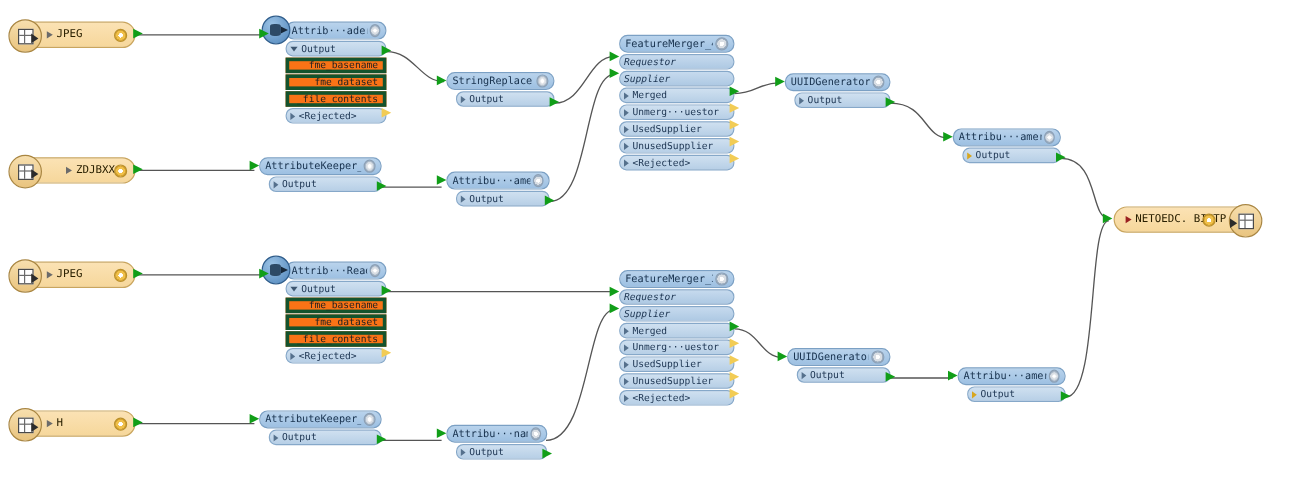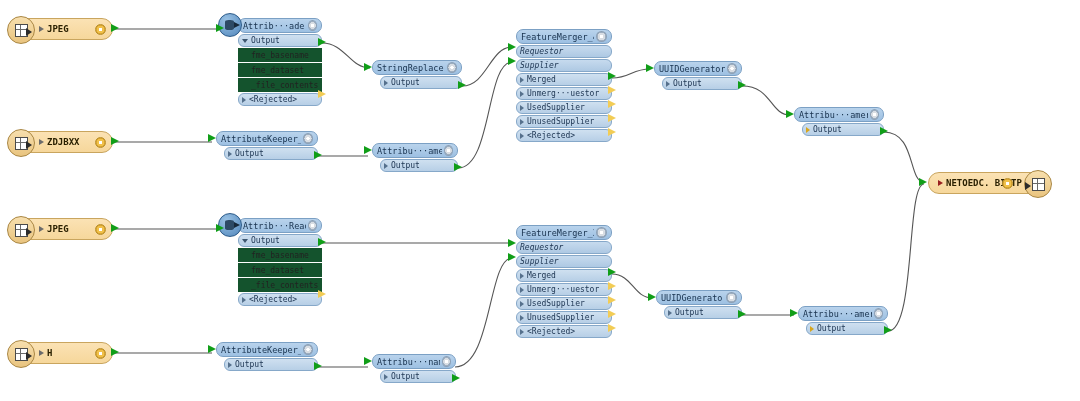--- a/index.html
+++ b/index.html
@@ -81,21 +81,20 @@
     border-top: 4px solid transparent;
     border-bottom: 4px solid transparent;
   }
   .rw .rwlabel {
     margin-left: 28px;
     display: flex;
     align-items: center;
     gap: 3px;
     font-size: 9px;
     letter-spacing: 0px;
-    font-weight: bold;
   }
   .rw.writer .rwlabel { margin-left: 9px; }
   .tri-dark {
     width: 0; height: 0;
     border-left: 5px solid #6b6b6b;
     border-top: 3.5px solid transparent;
     border-bottom: 3.5px solid transparent;
     flex: 0 0 auto;
   }
   .tri-red {
@@ -153,28 +152,29 @@
     position: relative;
   }
   .tf-port.in {
     background: linear-gradient(#c6daee, #aec9e3);
     font-style: italic;
   }
   .tf-attr {
     height: 13px;
     margin-top: 1px;
     background: #f97316;
-    border: 7px solid #14532d;
+    border: 3px solid #14532d;
     box-sizing: border-box;
     display: flex;
     align-items: center;
     padding: 0 4px 0 6px;
     font-size: 8px;
     color: #222;
     white-space: nowrap;
+    justify-content: flex-end;
   }
   .caret-open {
     width: 0; height: 0;
     border-top: 4px solid #3d5670;
     border-left: 3.5px solid transparent;
     border-right: 3.5px solid transparent;
     margin-right: 3px;
     flex: 0 0 auto;
   }
   .tri-port {
@@ -281,21 +281,21 @@
         </span>
     </span>
     <span class="rwlabel">
       <span class="tri-dark"></span>
       <span>JPEG</span>
     </span>
     <span class="gear" style="right:6px; top:5px;"></span>
   </div>
   <div class="conn green" style="left:111px; top:24px;"></div>
 
-  <div class="rw reader" style="left:10px; top:131px; width:103px;">
+  <div class="rw reader" style="left:10px; top:131px; width:103px;justify-content:center;">
     <span class="disc">
       <span class="grid-icon">
           <span class="arrowplug"></span>
         </span>
     </span>
     <span class="rwlabel">
       <span class="tri-dark"></span>
       <span>ZDJBXX</span>
     </span>
     <span class="gear" style="right:6px; top:5px;"></span>

